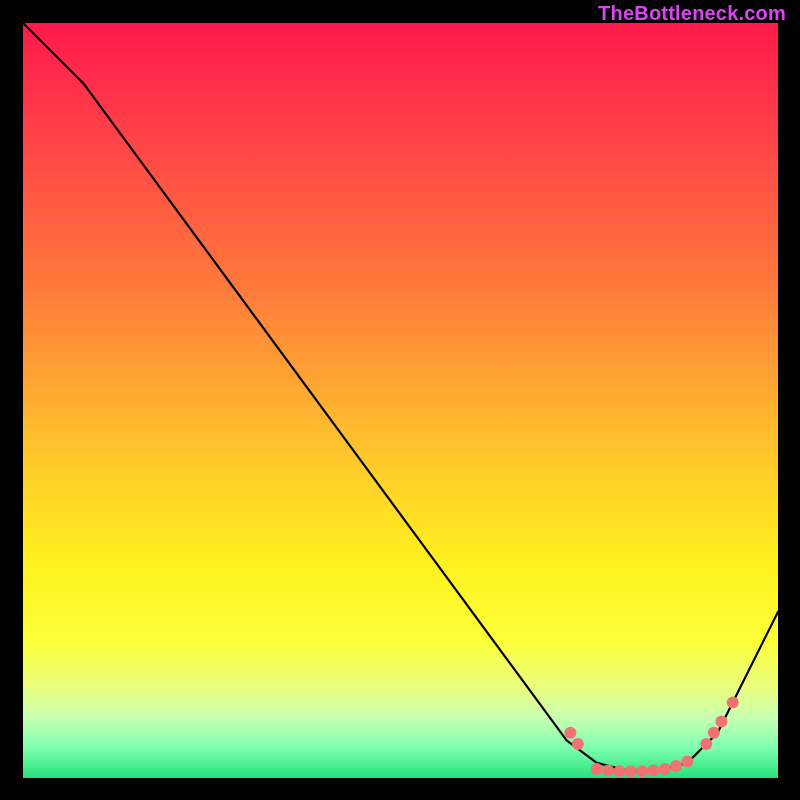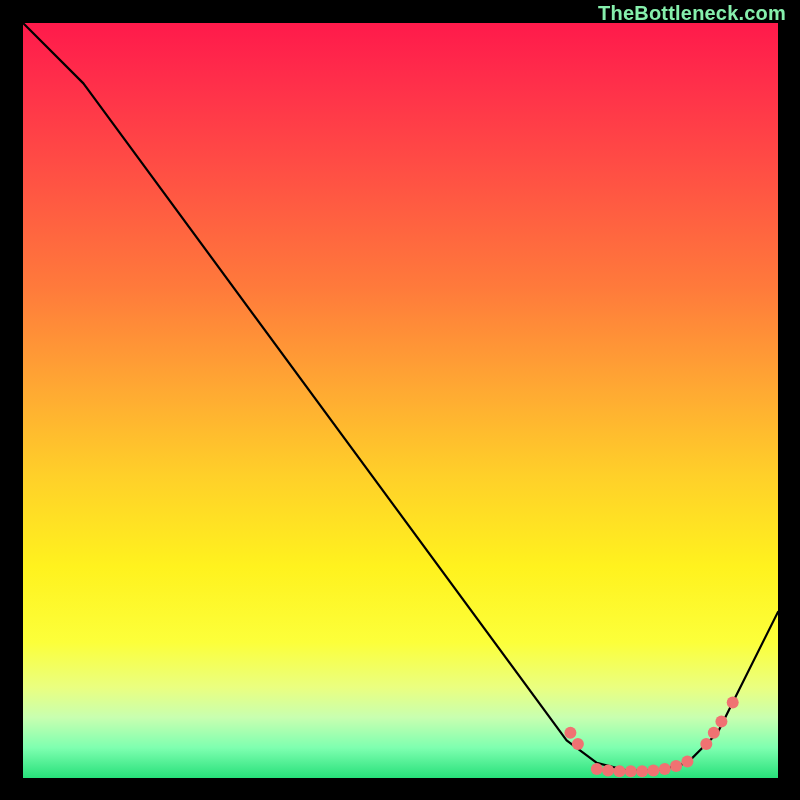--- a/index.html
+++ b/index.html
@@ -36,21 +36,21 @@
       #eaff80 88%,
       #c8ffb0 92%,
       #7effb0 96%,
       #27e07a 100%
     );
   }
   .watermark {
     position: absolute;
     top: 2px;
     right: 14px;
-    color: #86efac;
+    color: #d946ef;
     font-size: 20px;
     font-weight: 600;
     letter-spacing: 0.2px;
     user-select: none;
   }
   svg.curve {
     position: absolute;
     left: 0;
     top: 0;
     width: 755px;

